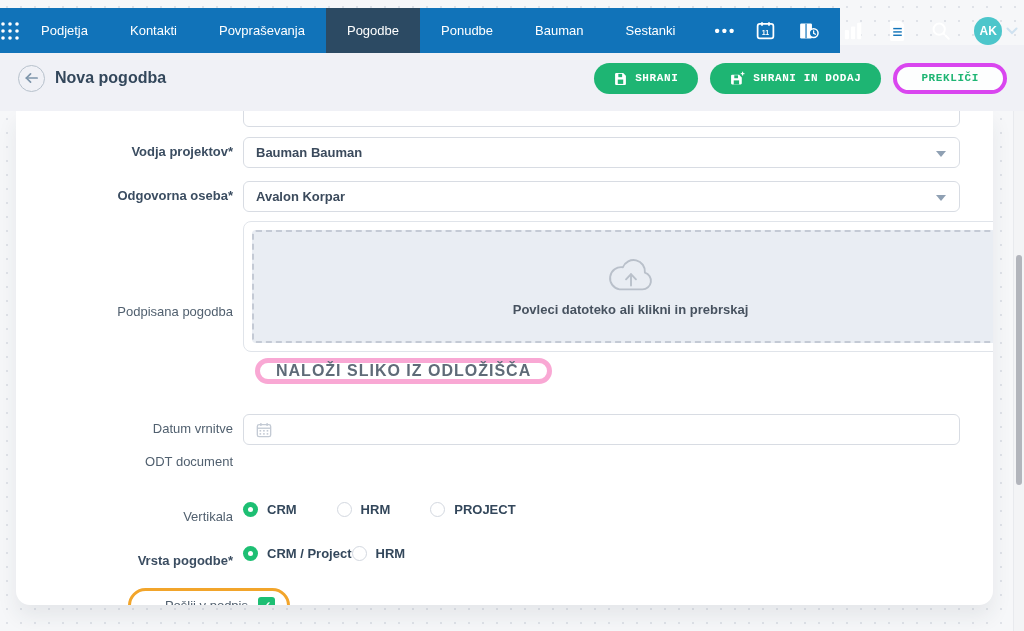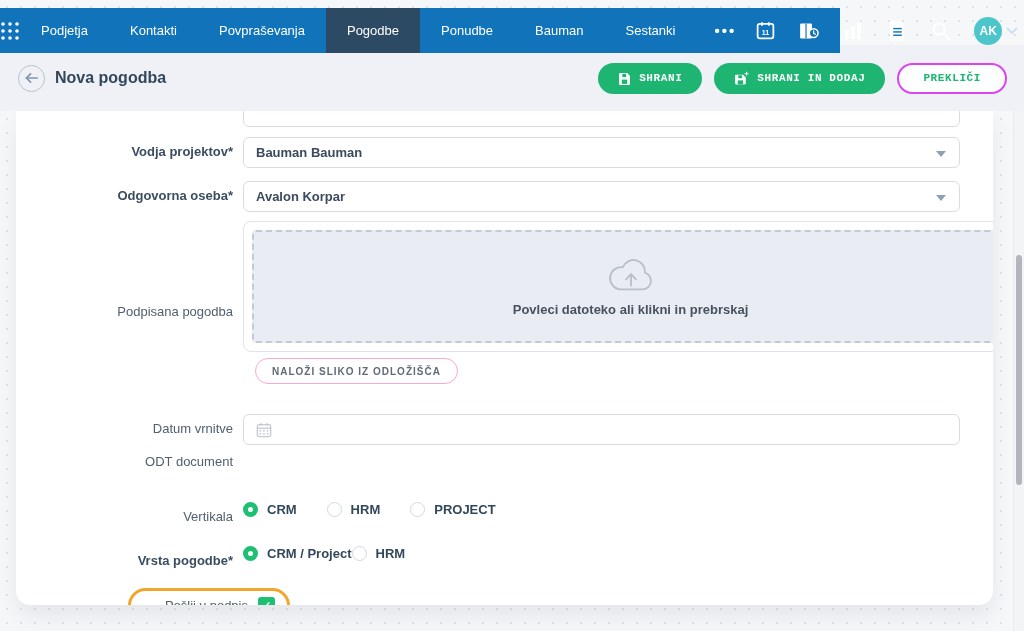--- a/index.html
+++ b/index.html
@@ -30,21 +30,21 @@
                background:#f0f1f6; display:flex; align-items:center; z-index:20; }
   .back-btn { width:27px; height:27px; border-radius:50%; border:1px solid #b7c1cc;
               margin-left:18px; display:flex; align-items:center; justify-content:center;
               cursor:pointer; background:transparent; }
   .page-title { margin-left:10px; font-size:16px; font-weight:bold; color:#33475b; }
   .hdr-actions { margin-left:auto; margin-right:17px; display:flex; align-items:center; gap:12px; }
   .btn { height:31px; border-radius:16px; display:flex; align-items:center; gap:8px;
          padding:0 20px; font-size:11px; font-weight:bold; letter-spacing:.6px;
          cursor:pointer; border:none; font-family:Liberation Mono, monospace; }
   .btn.solid { background:#1eb573; color:#fff; }
-  .btn.outline { background:#fdfefe; color:#1eb573; border:2px solid #d946ef; padding:0 24px; }
+  .btn.outline { background:#fdfefe; color:#1eb573; border:4px solid #d946ef; padding:0 24px; }
 
   
   .content { position:absolute; left:0; top:111px; width:1024px; height:520px; }
   .card { position:absolute; left:16px; top:0; width:977px; height:494px; background:#fff;
           border-radius:0 0 14px 14px; box-shadow:0 12px 20px rgba(40,50,70,.08); overflow:hidden; }
 
   .flabel { position:absolute; left:0; width:217px; text-align:right; font-size:13px;
             color:#51606f; line-height:16px; }
   .flabel.req { font-weight:bold; color:#3b4d61; }
 
@@ -55,21 +55,21 @@
                border-left:5px solid transparent; border-right:5px solid transparent;
                border-top:6px solid #8fa0b3; }
 
   .upload-outer { position:absolute; left:227px; top:110px; width:775px; height:131px;
                   border:1px solid #e0e4ea; border-radius:8px; background:#fff; padding:8px; }
   .dropzone { width:100%; height:100%; background:#e9edf3; border:2px dashed #c4cad5;
               border-radius:4px; display:flex; flex-direction:column; align-items:center;
               justify-content:center; gap:6px; cursor:pointer; }
   .dropzone-text { font-size:13px; font-weight:bold; color:#47525f; }
   .clip-btn { position:absolute; left:239px; top:247px; height:26px; border-radius:14px;
-              border:1px solid #f9a8d4; background:#fff; color:#5f6b78; font-size:10px;
+              border:5px solid #f9a8d4; background:#fff; color:#5f6b78; font-size:16px;
               font-weight:bold; letter-spacing:1px; padding:0 16px; display:flex;
               align-items:center; cursor:pointer; font-family:inherit; }
 
   .radio-row { position:absolute; left:227px; display:flex; align-items:center; }
   .radio-opt { display:flex; align-items:center; gap:9px; cursor:pointer; }
   .radio { width:15px; height:15px; border-radius:50%; border:1px solid #d3d8e0; background:#fff; }
   .radio.on { border:none; background:#1dbf73; position:relative; }
   .radio.on::after { content:""; position:absolute; left:5px; top:5px; width:5px; height:5px;
                      border-radius:50%; background:#fff; }
   .opt-label { font-size:13px; font-weight:bold; color:#33475b; }
@@ -244,21 +244,21 @@
               <rect x="8" y="12.5" width="1.8" height="1.8"></rect>
               <rect x="12" y="12.5" width="1.8" height="1.8"></rect>
           </g>
         </svg>
         <span></span>
       </div>
 
       <div class="flabel" style="top:343px;">ODT document</div>
 
       <div class="flabel" style="top:398px;">Vertikala</div>
-      <div class="radio-row" style="top:391px; gap:30px;">
+      <div class="radio-row" style="top:391px; gap:40px;">
         <div class="radio-opt">
           <span class="radio on"></span>
           <span class="opt-label">CRM</span>
         </div>
         <div class="radio-opt">
           <span class="radio"></span>
           <span class="opt-label">HRM</span>
         </div>
         <div class="radio-opt">
           <span class="radio"></span>

